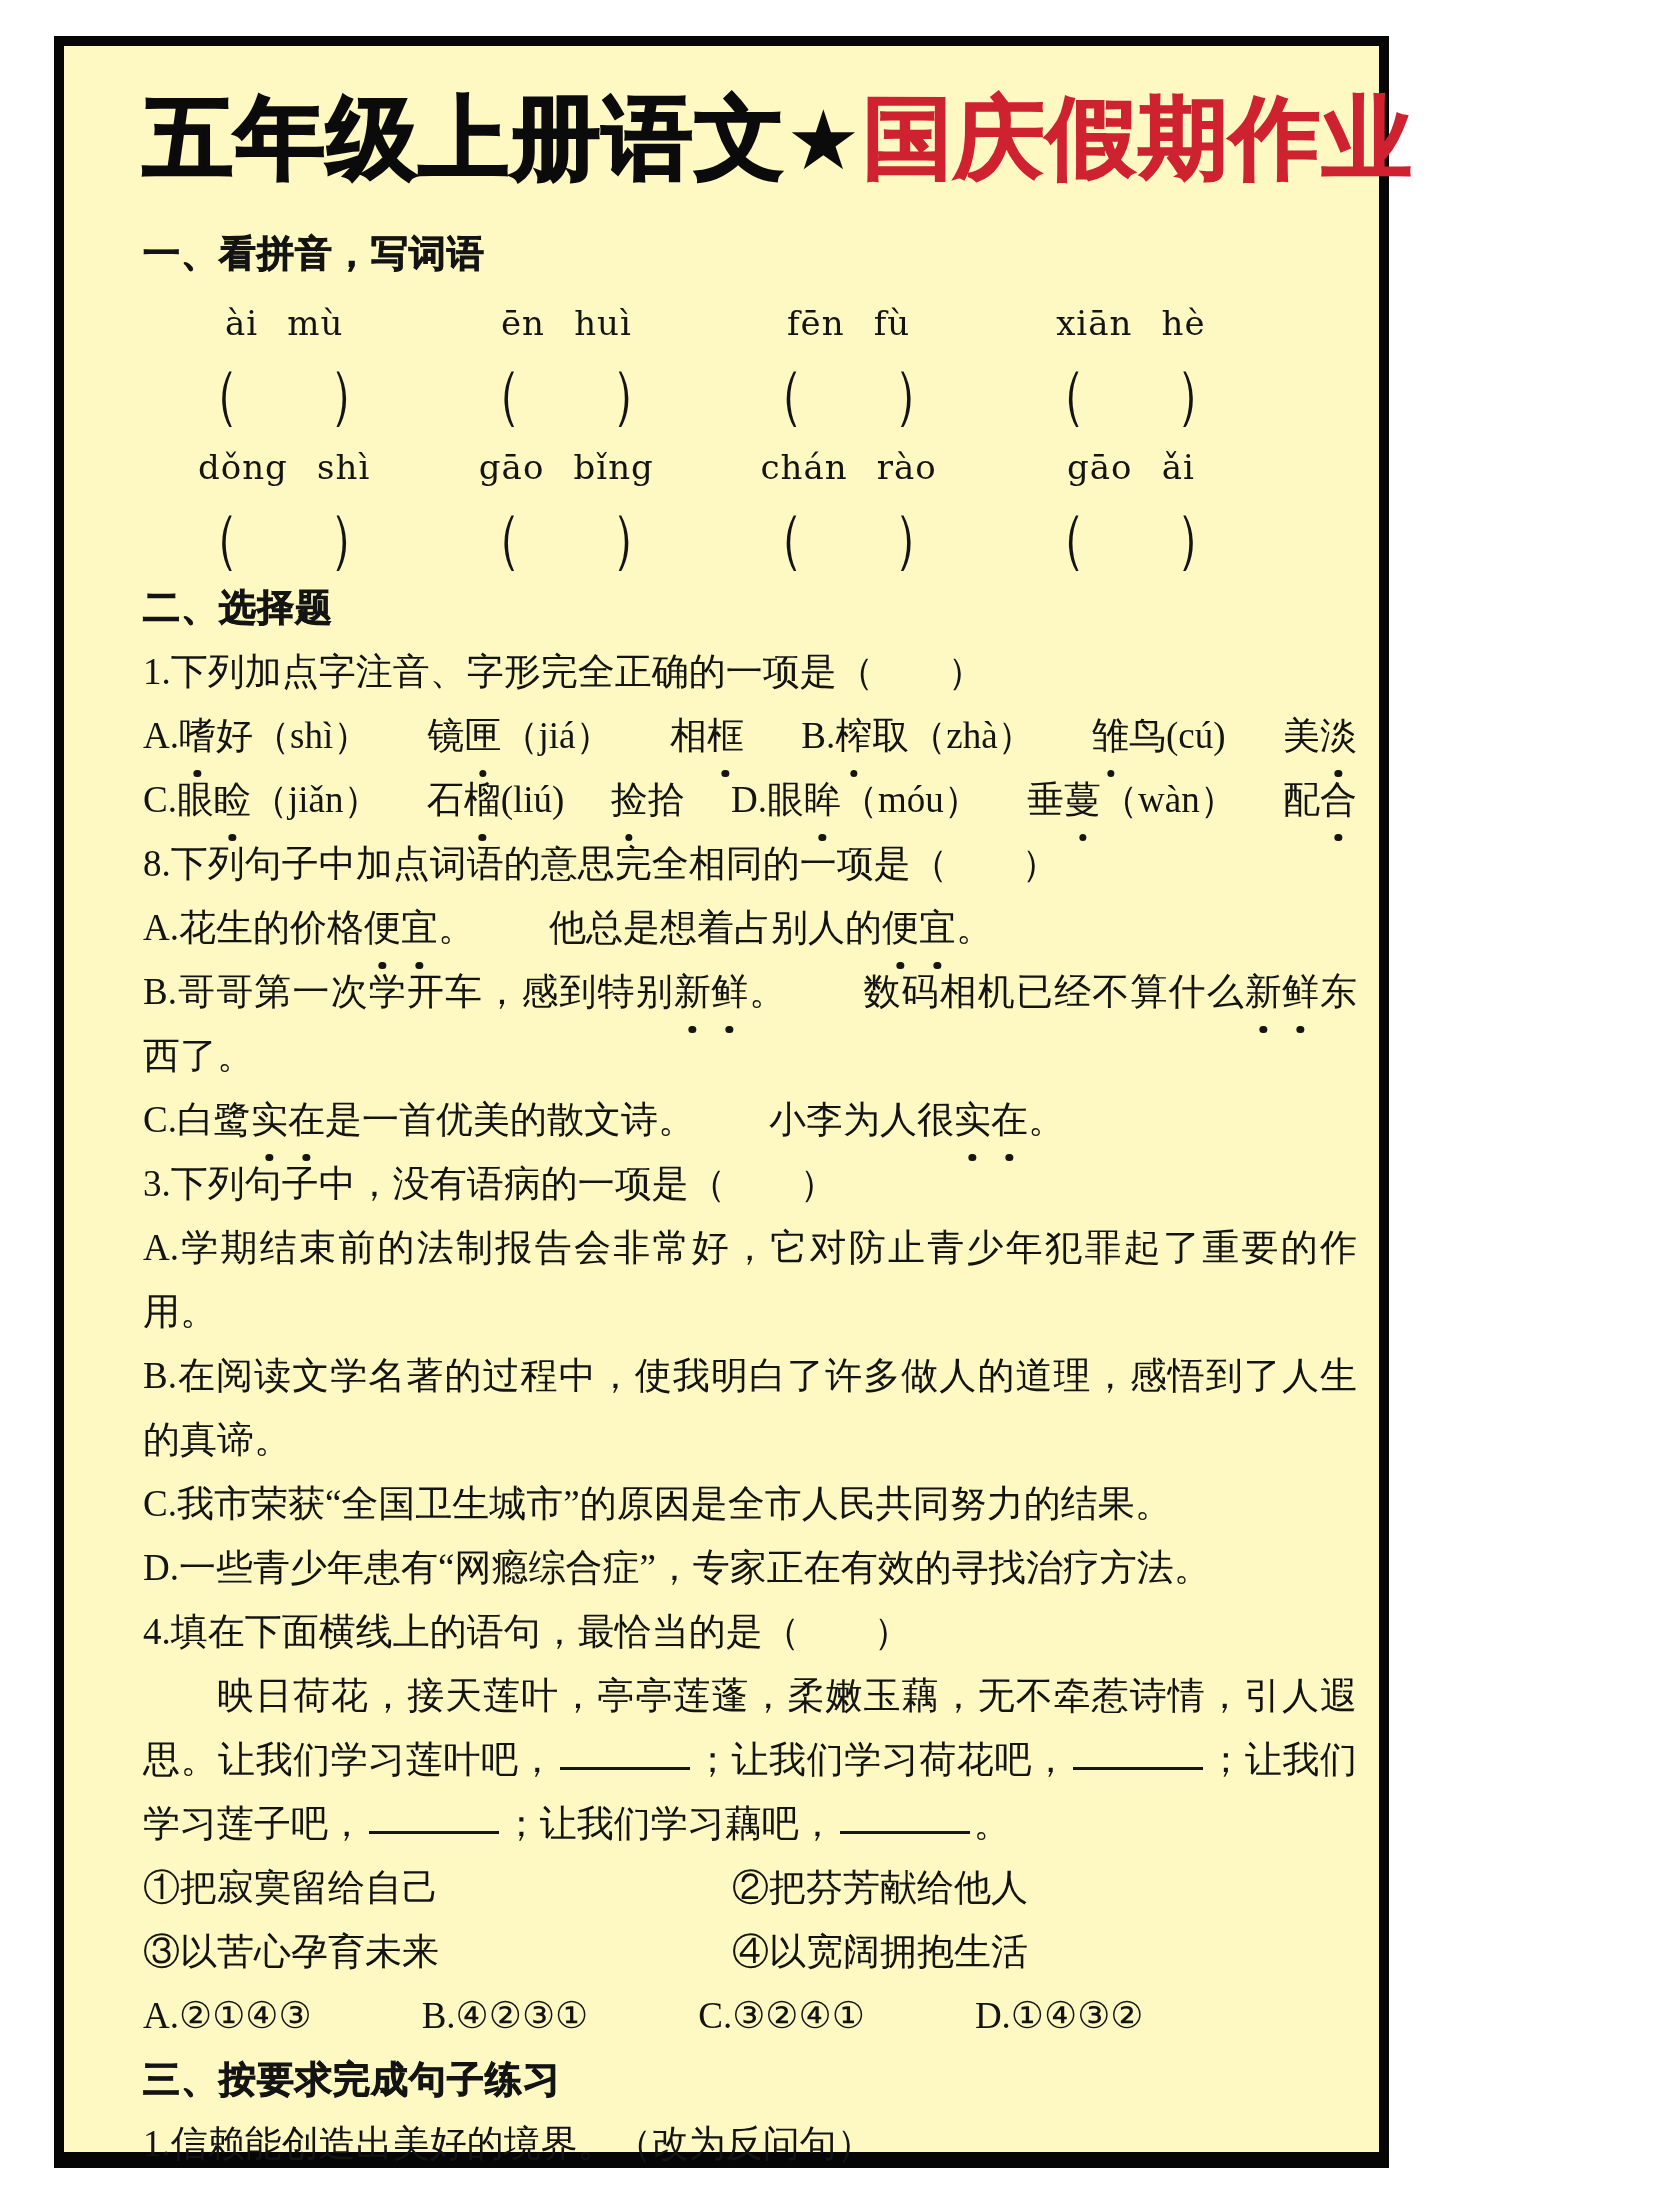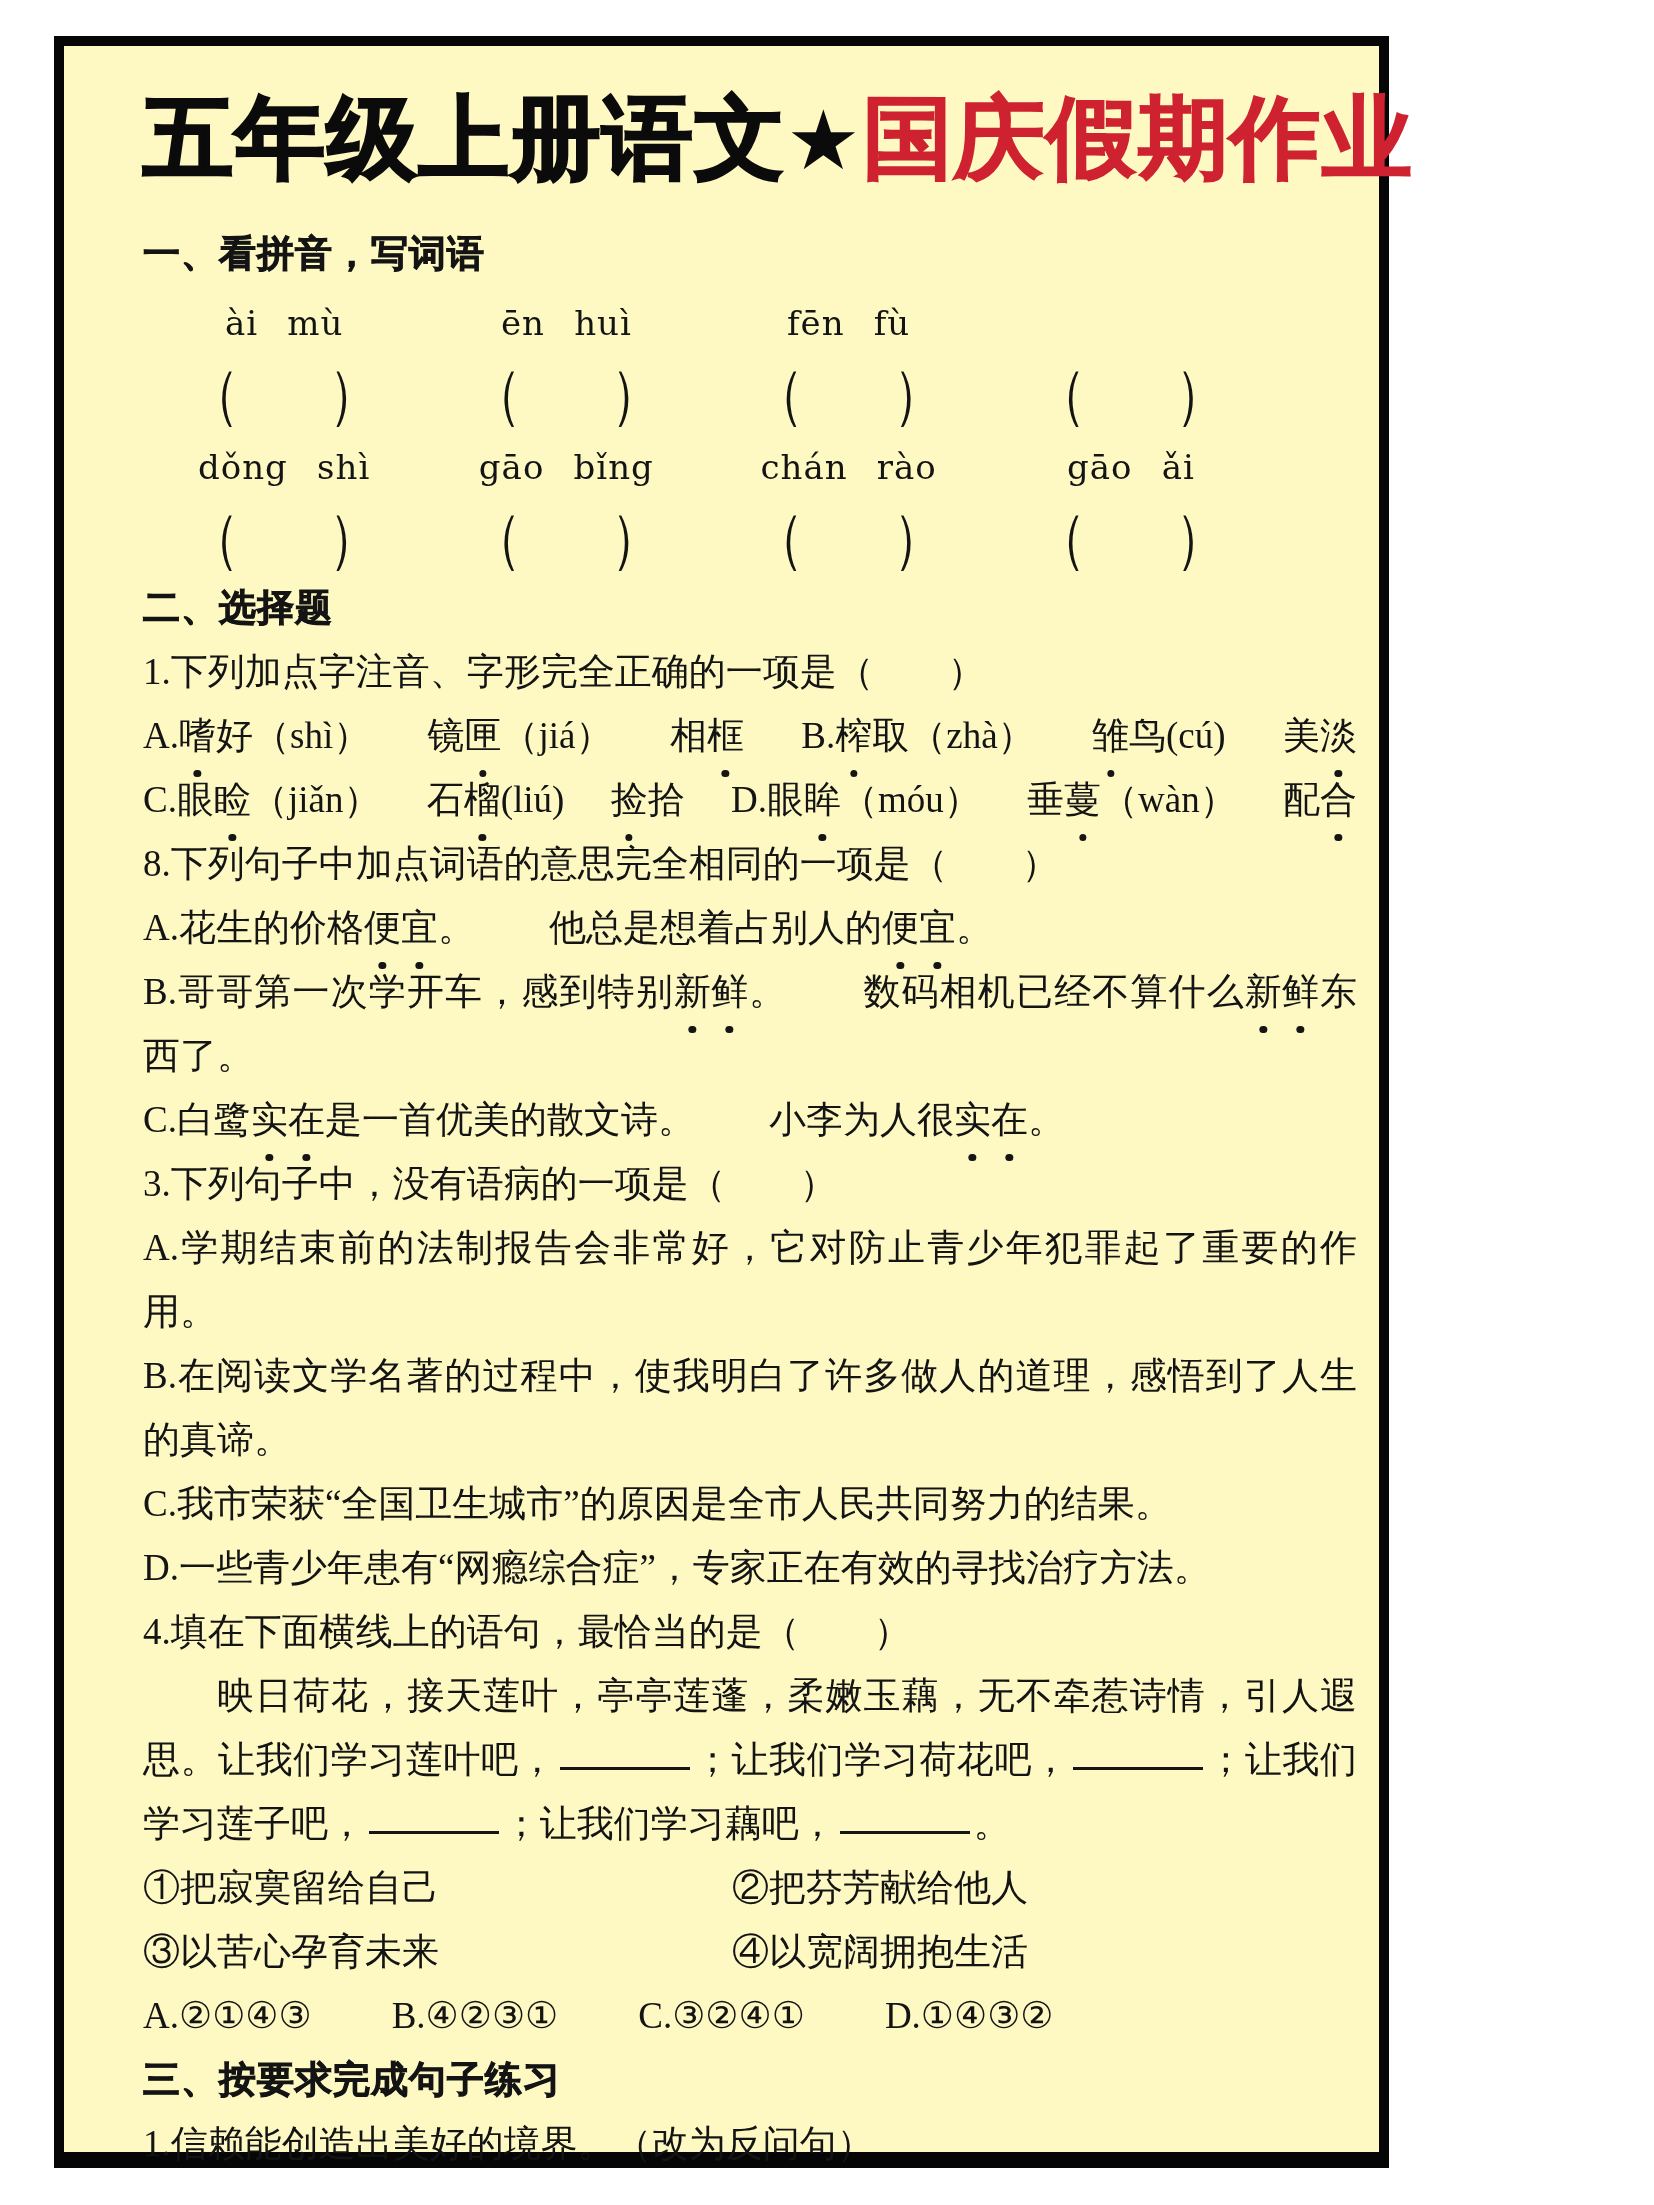--- a/index.html
+++ b/index.html
@@ -46,21 +46,21 @@
     width:66%;margin:0 auto;display:flex;justify-content:space-between;
     font-size:48px;font-weight:400;
   }
   .pp span{display:inline-block;transform:scaleY(1.35);transform-origin:center;}
   
   .optrow{display:flex;justify-content:space-between;align-items:baseline;}
   
   .choicegrid{display:grid;grid-template-columns:589px 1fr;}
   .choicegrid span{display:block;}
   
-  .ansrow{display:flex;gap:80px;}
+  .ansrow{display:flex;gap:110px;}
   
   .d{position:relative;display:inline-block;}
   .d::after{
     content:"";position:absolute;left:50%;bottom:-9.7px;transform:translateX(-50%);
     width:7.3px;height:7.3px;border-radius:50%;background:#151515;
   }
   
   .blank{
     display:inline-block;width:130px;height:5.8px;
     border-bottom:3.4px solid #151515;vertical-align:1.9px;margin:0 3.9px;
@@ -75,20 +75,21 @@
     <h1 class="title">
       <span class="t-black">五年级上册语文</span><span class="t-star">★</span><span class="t-red">国庆假期作业</span>
     </h1>
 
     <p class="line h">一、看拼音，写词语</p>
 
     <div class="pyrow">
       <div class="py">ài mù</div>
       <div class="py">ēn huì</div>
       <div class="py">fēn fù</div>
+      <div class="py">xiān hè</div>
     </div>
     <div class="parenrow">
       <div class="pcell">
           <span class="pp">
             <span>（</span>
             <span>）</span>
           </span>
         </div>
       <div class="pcell">
           <span class="pp">

